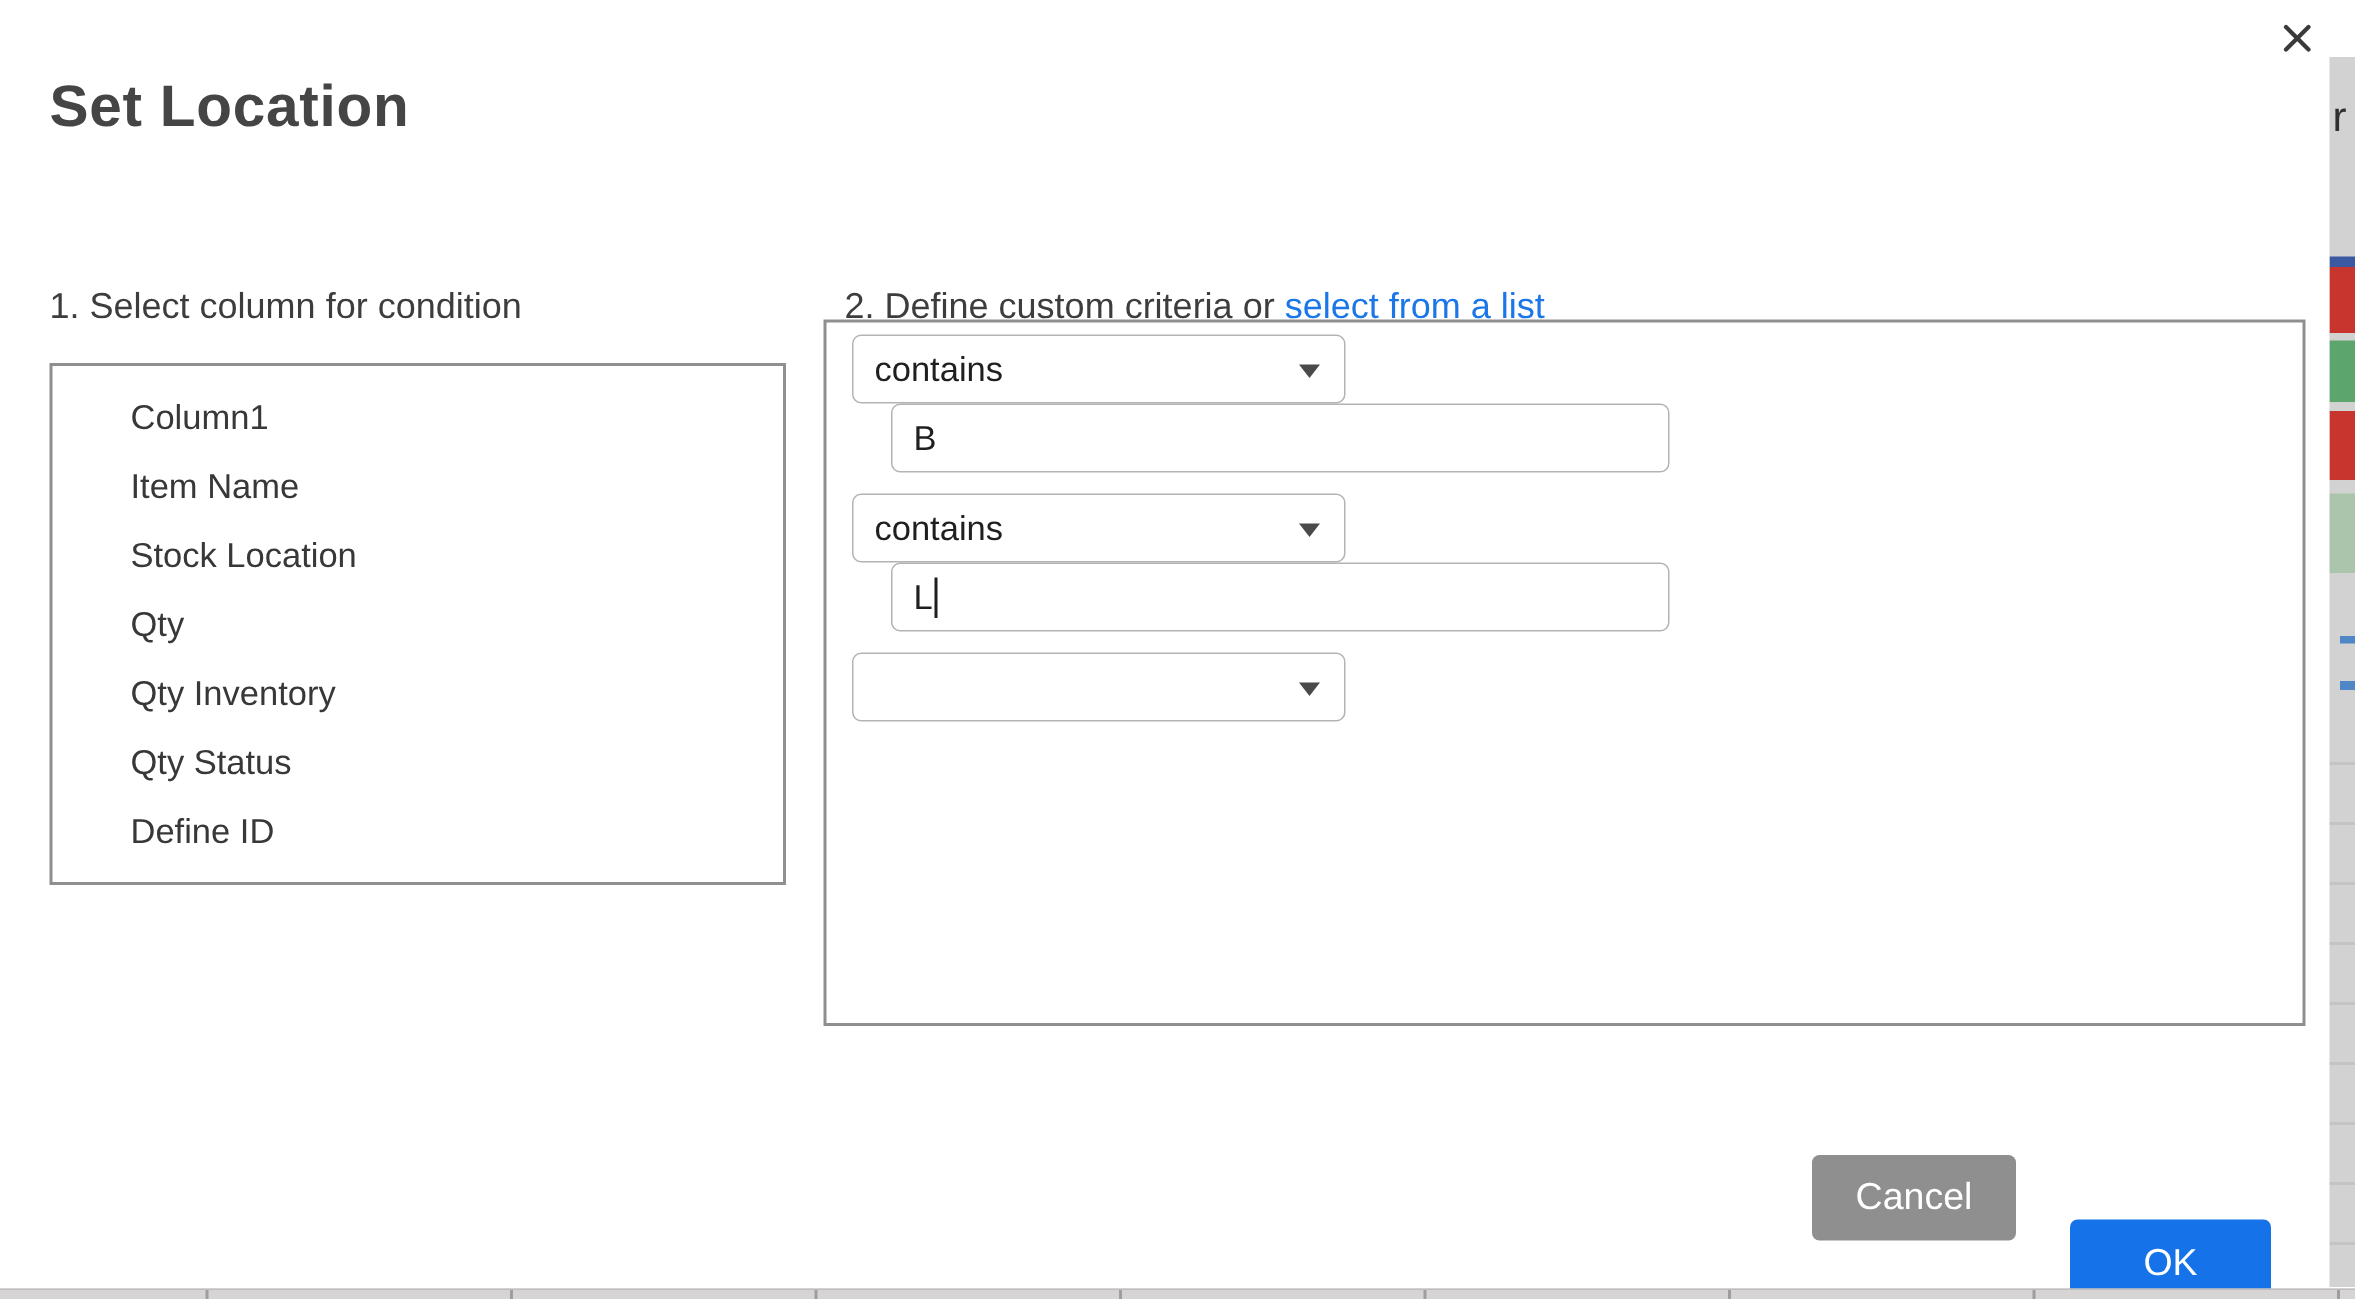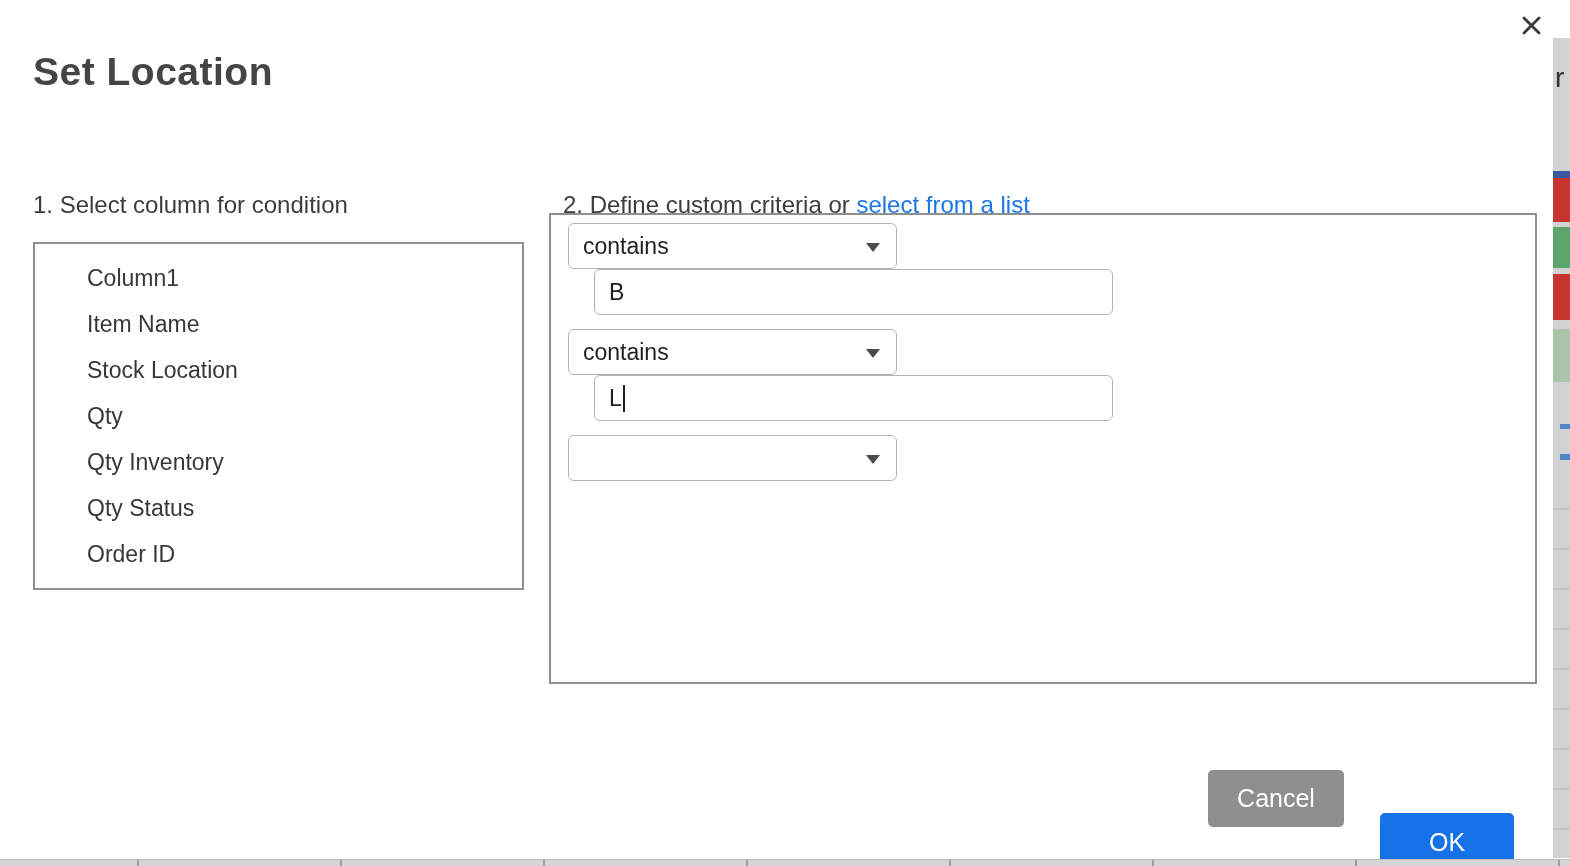--- a/index.html
+++ b/index.html
@@ -151,21 +151,21 @@
     </span>
     <span class="item-label">Qty Status</span>
   </div>
 
   <div class="list-item">
     <span class="check">
       <svg viewBox="0 0 26 22">
         <path d="M2.5 11.5 L9.5 18.5 L23.5 3" fill="none" stroke="var(--check_blue)" stroke-width="5" stroke-linecap="round" stroke-linejoin="round"></path>
       </svg>
     </span>
-    <span class="item-label">Order ID</span>
+    <span class="item-label">Define ID</span>
   </div>
 </div>
 
   <div class="criteria-box" id="criteria-panel">
   <div class="crit-row">
     <div class="dropdown">
       <span class="dd-label">contains</span>
       <span class="dd-caret"></span>
     </div>
     <div class="text-input">

